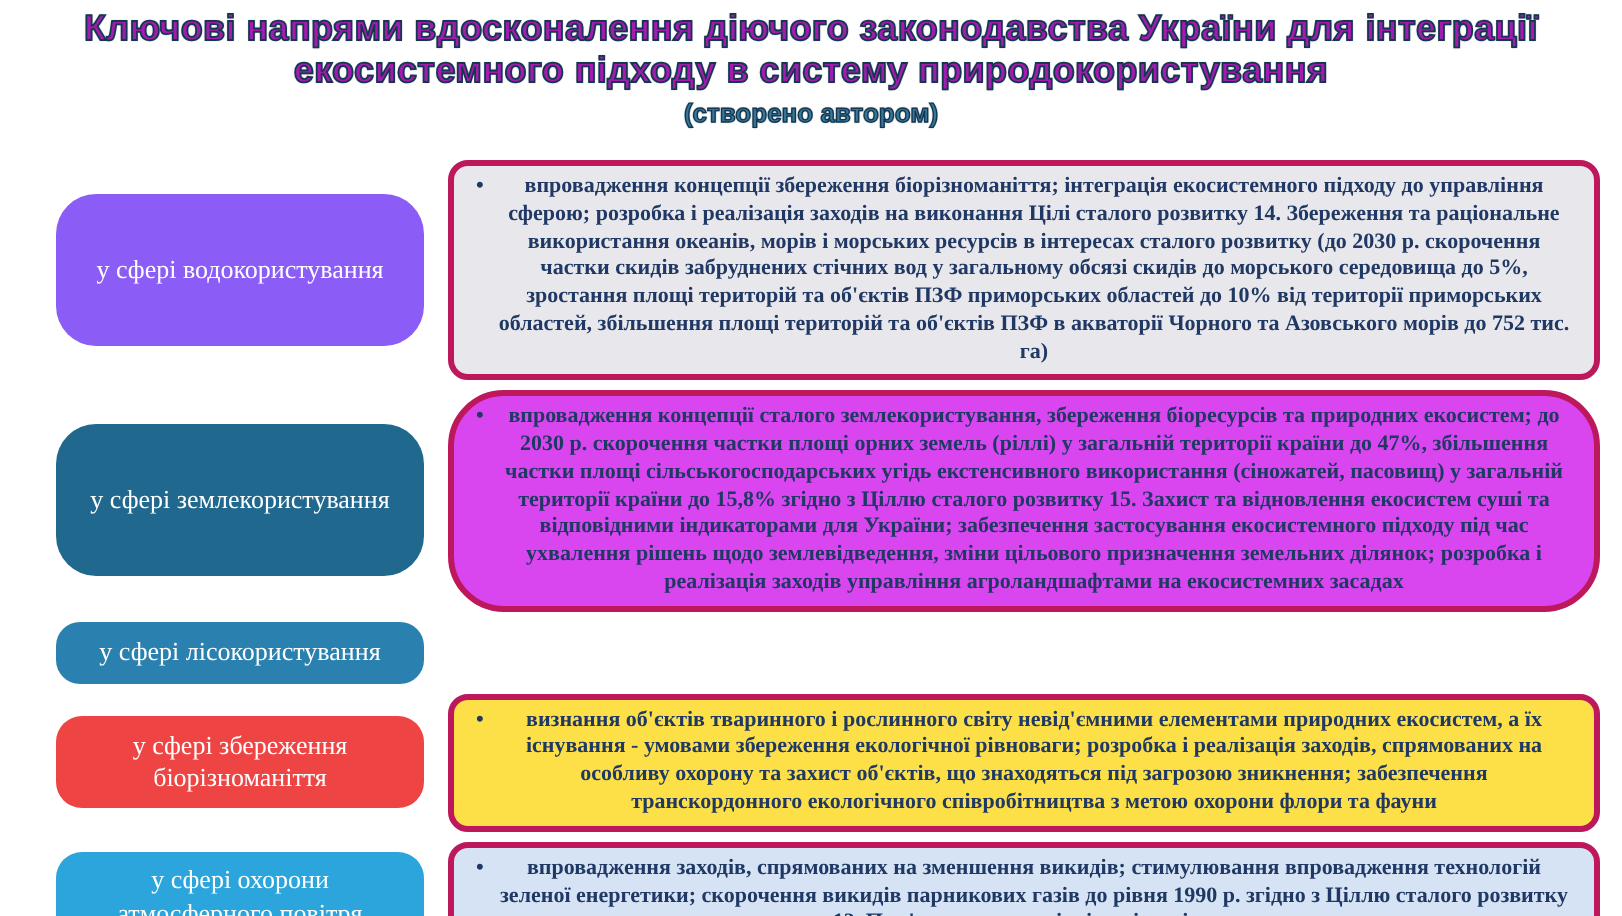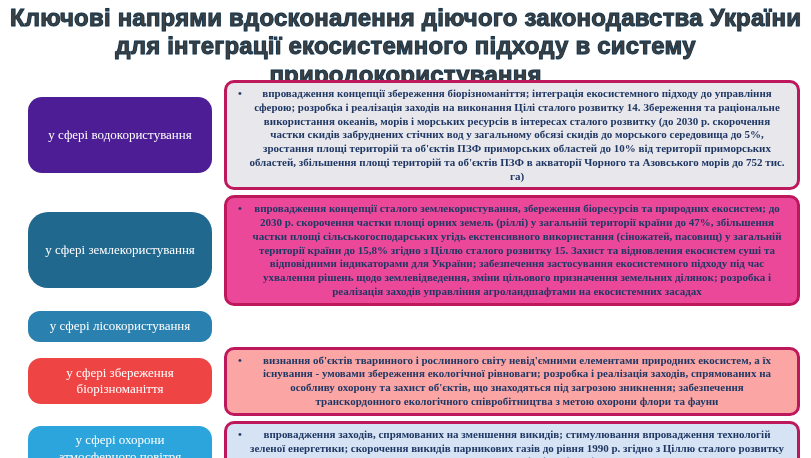--- a/index.html
+++ b/index.html
@@ -11,23 +11,23 @@
     font-family: "Liberation Serif", serif;
     overflow: hidden;
     box-sizing: border-box;
   }
   .title {
     margin: 4px auto 0;
     max-width: 792px;
     text-align: center;
     font-family: "Liberation Sans", sans-serif;
     font-weight: bold;
-    font-size: 24px;
+    font-size: 18px;
     line-height: 1.18;
-    color: #404040;
+    color: #a21caf;
     -webkit-text-stroke: 0.9px #14364E;
     text-shadow: 0 0 1px #14364E;
     letter-spacing: 0.2px;
   }
   .subtitle {
     margin: 3px auto 4px;
     text-align: center;
     font-family: "Liberation Sans", sans-serif;
     font-weight: bold;
     font-size: 13px;
@@ -97,48 +97,48 @@
 </head>
 <body>
 
 <div class="page">
   <div class="title">Ключові напрями вдосконалення діючого законодавства України для інтеграції екосистемного підходу в систему природокористування</div>
   <div class="subtitle">(створено автором)</div>
 
   <div class="rows">
 
     <div class="row row1">
-      <div class="label-box" style="background: #4c1d95; border-radius: 14px;">
+      <div class="label-box" style="background: #8b5cf6;">
         <span>у сфері водокористування</span>
       </div>
       <div class="text-box" style="background: rgb(232, 231, 236);">
         <div class="entry">впровадження концепції збереження біорізноманіття; інтеграція екосистемного підходу до управління сферою; розробка і реалізація заходів на виконання Цілі сталого розвитку 14. Збереження та раціональне використання океанів, морів і морських ресурсів в інтересах сталого розвитку (до 2030 р. скорочення частки скидів забруднених стічних вод у загальному обсязі скидів до морського середовища до 5%, зростання площі територій та об'єктів ПЗФ приморських областей до 10% від території приморських областей, збільшення площі територій та об'єктів ПЗФ в акваторії Чорного та Азовського морів до 752 тис. га)</div>
       </div>
     </div>
 
     <div class="row row2">
       <div class="label-box" style="background: rgb(33, 104, 142); font-family: Liberation Serif, serif;">
         <span>у сфері землекористування</span>
       </div>
-      <div class="text-box" style="background: #ec4899;">
+      <div class="text-box" style="background: #d946ef; border-radius: 28px;">
         <div class="entry">впровадження концепції сталого землекористування, збереження біоресурсів та природних екосистем; до 2030 р. скорочення частки площі орних земель (ріллі) у загальній території країни до 47%, збільшення частки площі сільськогосподарських угідь екстенсивного використання (сіножатей, пасовищ) у загальній території країни до 15,8% згідно з Ціллю сталого розвитку 15. Захист та відновлення екосистем суші та відповідними індикаторами для України; забезпечення застосування екосистемного підходу під час ухвалення рішень щодо землевідведення, зміни цільового призначення земельних ділянок; розробка і реалізація заходів управління агроландшафтами на екосистемних засадах</div>
       </div>
     </div>
 
     <div class="row row3">
       <div class="label-box" style="background: rgb(42, 128, 175);">
         <span>у сфері лісокористування</span>
       </div>
     </div>
 
     <div class="row row4">
       <div class="label-box" style="background: #ef4444;">
         <span>у сфері збереження біорізноманіття</span>
       </div>
-      <div class="text-box" style="background: #fca5a5;">
+      <div class="text-box" style="background: #fde047;">
         <div class="entry">визнання об'єктів тваринного і рослинного світу невід'ємними елементами природних екосистем, а їх існування - умовами збереження екологічної рівноваги; розробка і реалізація заходів, спрямованих на особливу охорону та захист об'єктів, що знаходяться під загрозою зникнення; забезпечення транскордонного екологічного співробітництва з метою охорони флори та фауни</div>
       </div>
     </div>
 
     <div class="row row5">
       <div class="label-box" style="background: rgb(43, 165, 220);">
         <span>у сфері охорони атмосферного повітря</span>
       </div>
       <div class="text-box" style="background: rgb(214, 227, 244);">
         <div class="entry">впровадження заходів, спрямованих на зменшення викидів; стимулювання впровадження технологій зеленої енергетики; скорочення викидів парникових газів до рівня 1990 р. згідно з Ціллю сталого розвитку 13. Пом'якшення наслідків змін клімату</div>

